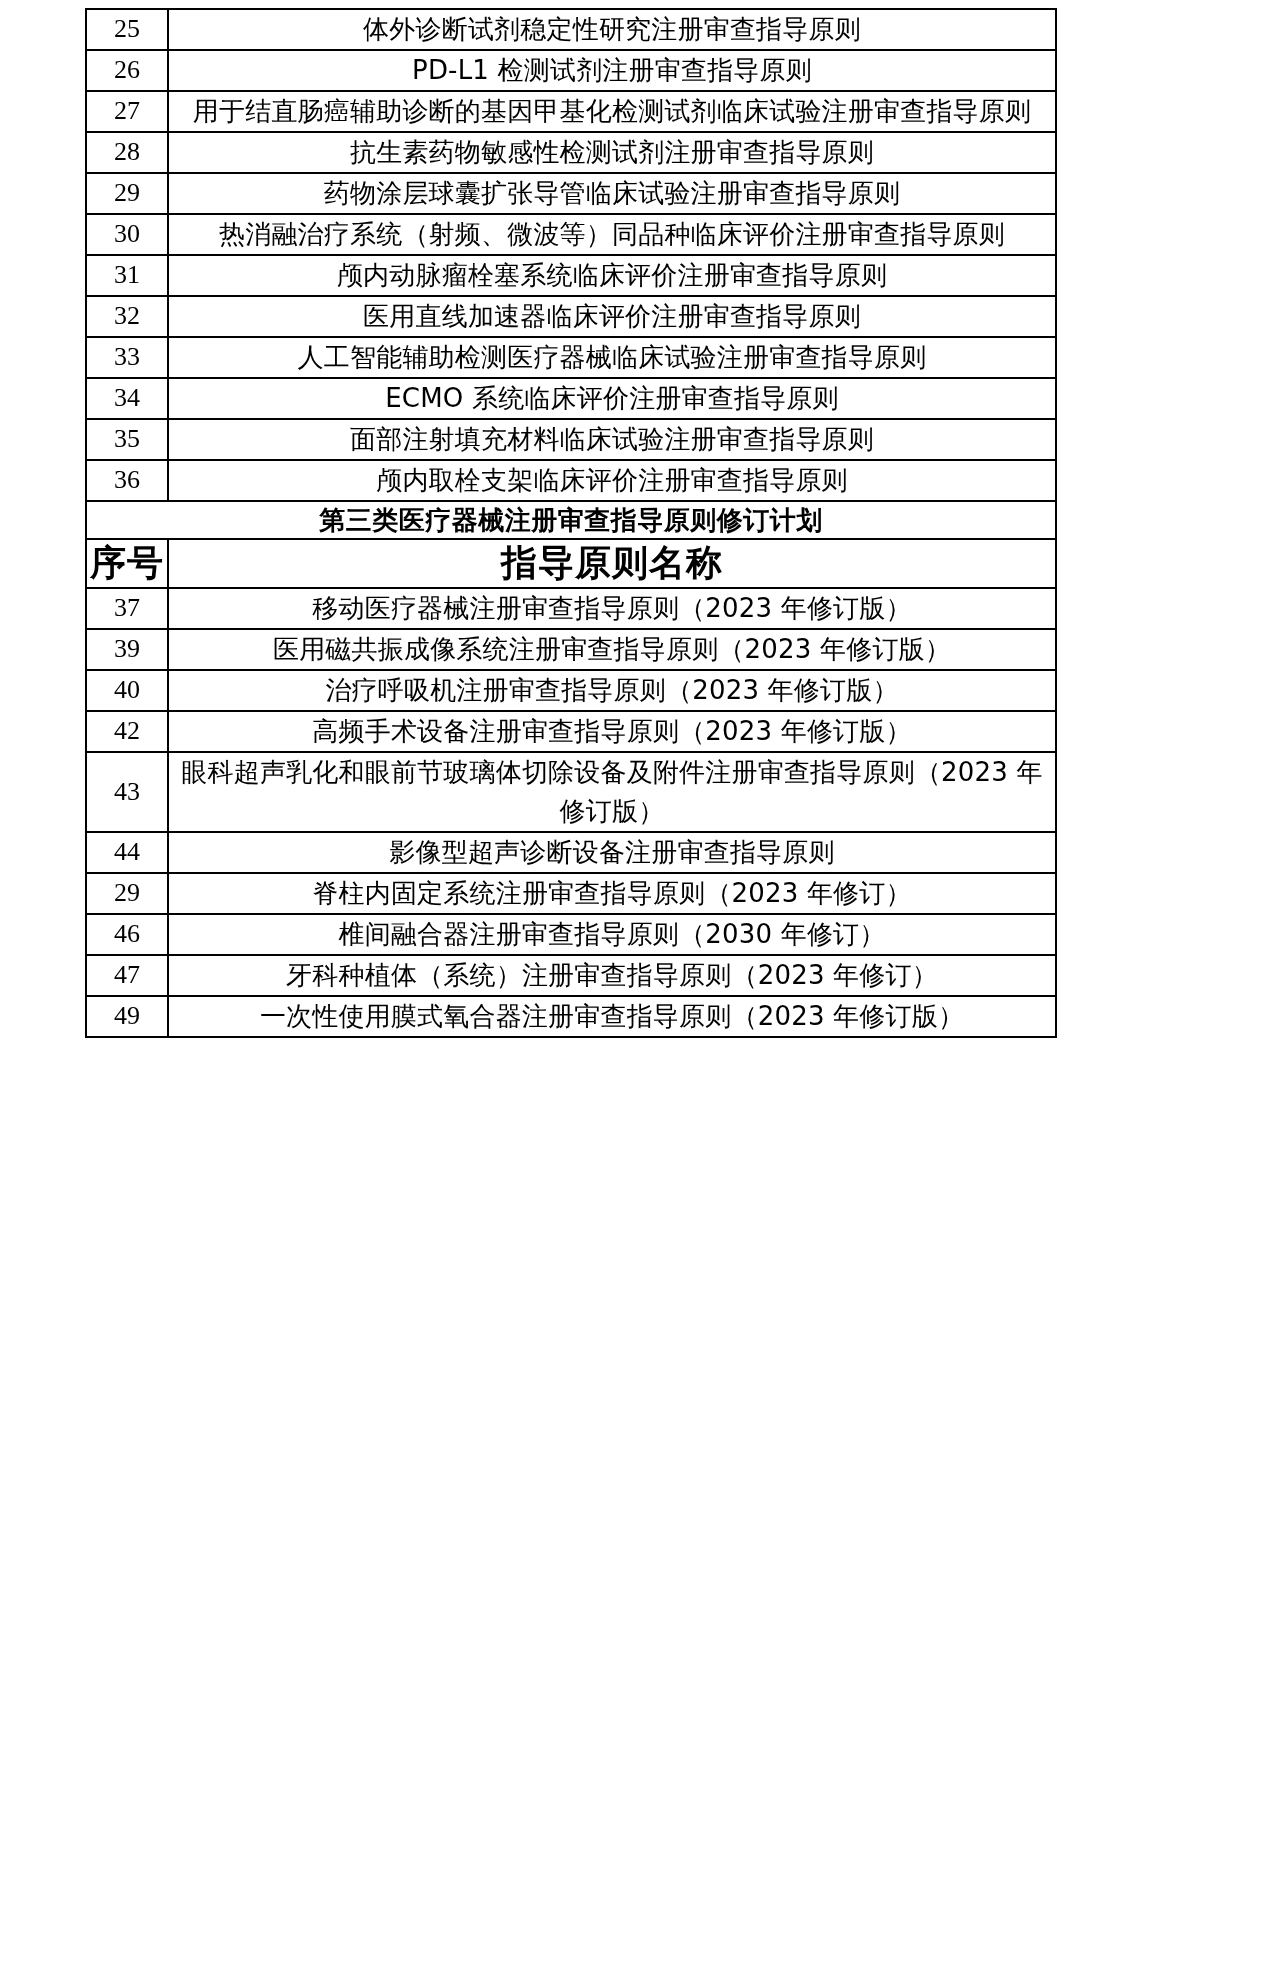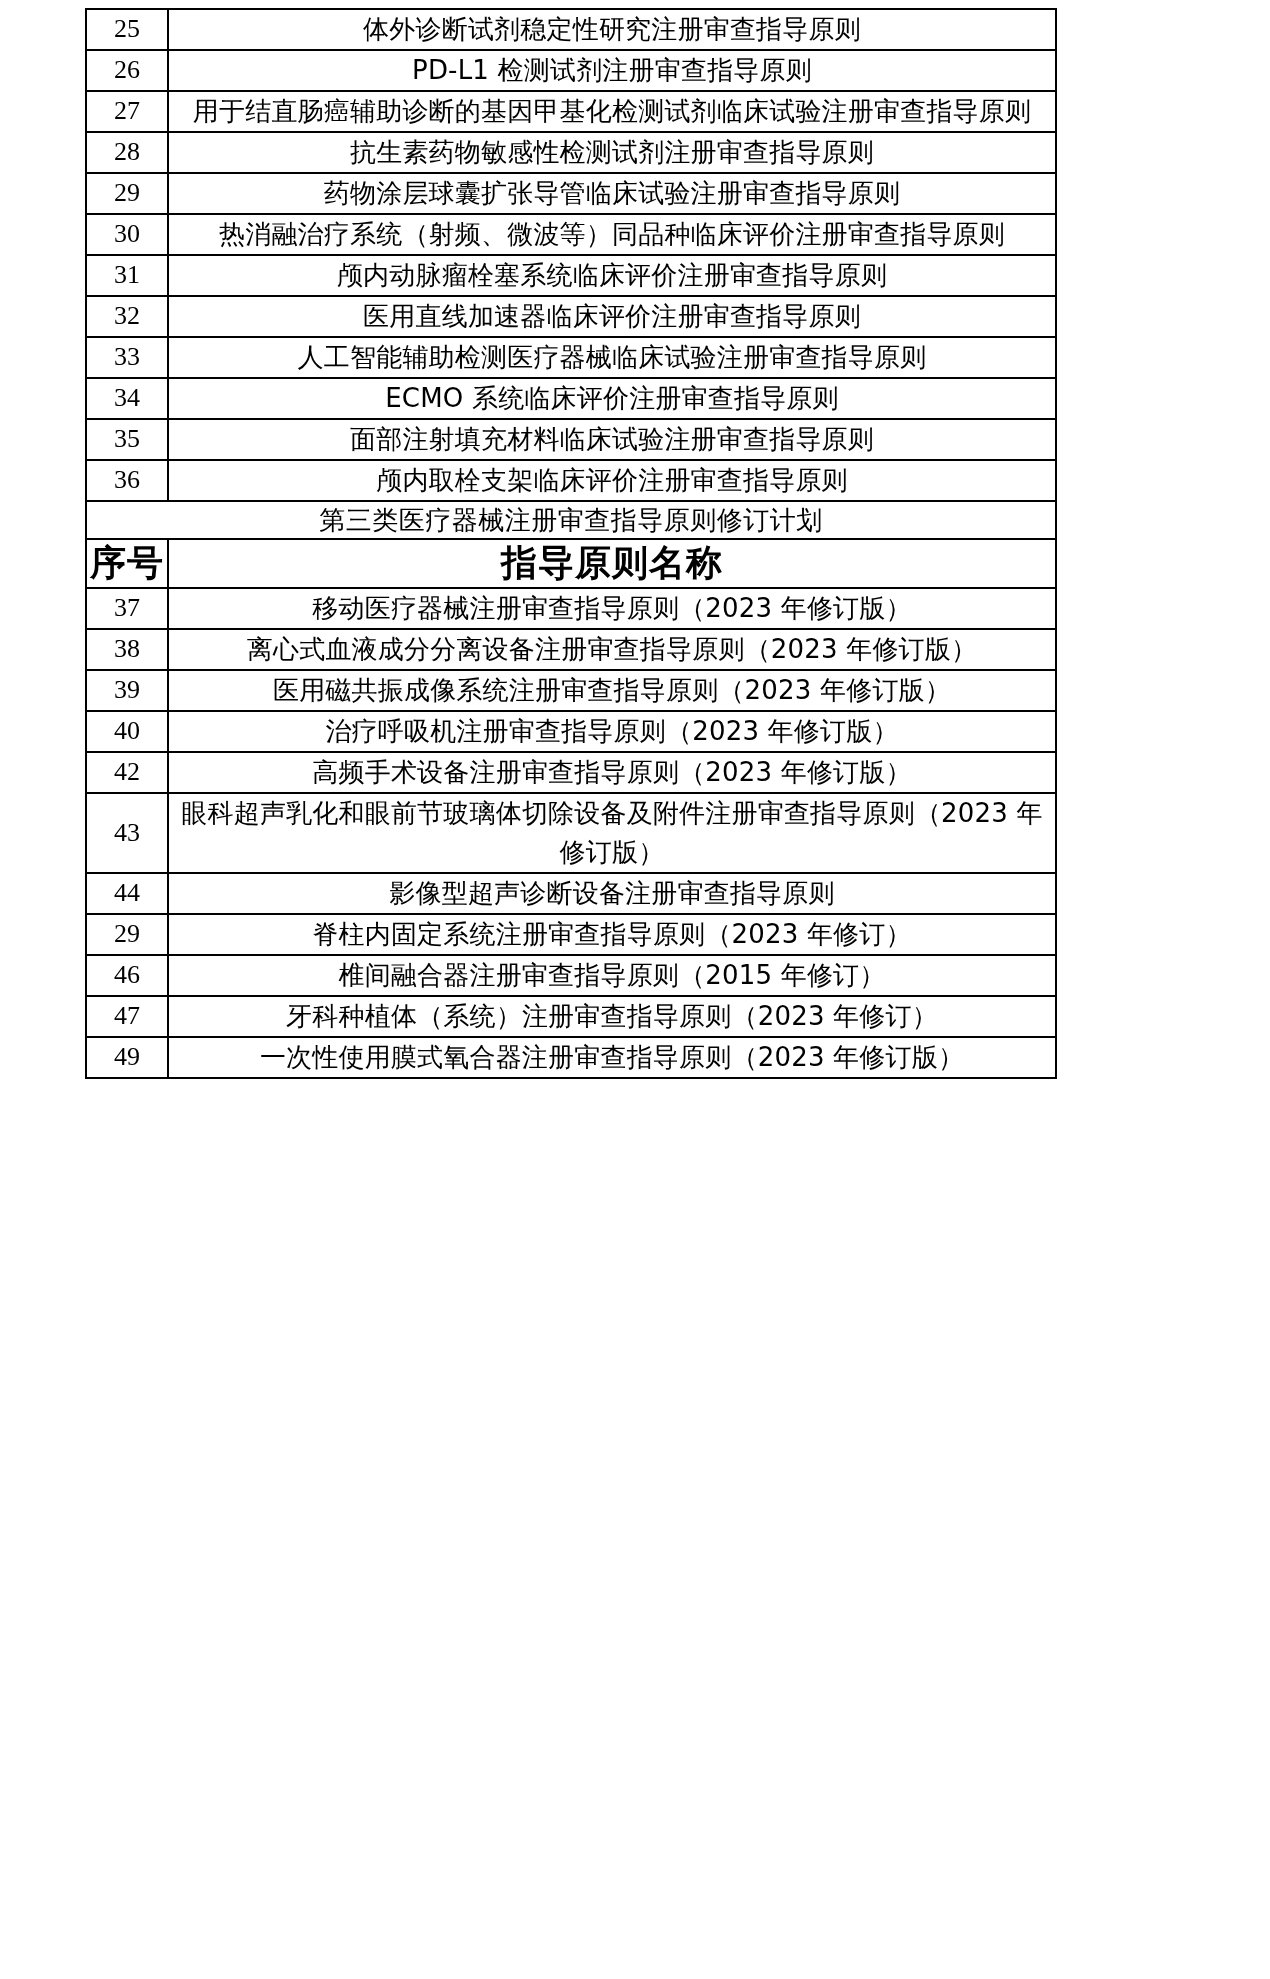--- a/index.html
+++ b/index.html
@@ -42,21 +42,21 @@
     font-size: 26px;
     line-height: 1.5;
     padding: 11px 10px;
     font-family: "DejaVu Sans", "Liberation Sans", sans-serif;
     letter-spacing: 0.2px;
   }
   .section-title {
     font-size: 26px;
     line-height: 1.4;
     padding: 12px 6px;
-    font-weight: normal;
+    font-weight: bold;
     font-family: "DejaVu Sans", "Liberation Sans", sans-serif;
     letter-spacing: 0.5px;
   }
   .header-cell {
     font-size: 36px;
     line-height: 1.3;
     padding: 10px 4px;
     font-weight: bold;
     font-family: "DejaVu Sans", "Liberation Sans", sans-serif;
     letter-spacing: 1px;
@@ -133,24 +133,20 @@
       <tr>
         <td class="header-cell">序号</td>
         <td class="header-cell">指导原则名称</td>
       </tr>
 
       <tr>
         <td class="cell-num">37</td>
         <td class="cell-name">移动医疗器械注册审查指导原则（2023 年修订版）</td>
       </tr>
       <tr>
-        <td class="cell-num">38</td>
-        <td class="cell-name">离心式血液成分分离设备注册审查指导原则（2023 年修订版）</td>
-      </tr>
-      <tr>
         <td class="cell-num">39</td>
         <td class="cell-name">医用磁共振成像系统注册审查指导原则（2023 年修订版）</td>
       </tr>
       <tr>
         <td class="cell-num">40</td>
         <td class="cell-name">治疗呼吸机注册审查指导原则（2023 年修订版）</td>
       </tr>
       <tr>
         <td class="cell-num">42</td>
         <td class="cell-name">高频手术设备注册审查指导原则（2023 年修订版）</td>
@@ -162,21 +158,21 @@
       <tr>
         <td class="cell-num">44</td>
         <td class="cell-name">影像型超声诊断设备注册审查指导原则</td>
       </tr>
       <tr>
         <td class="cell-num">29</td>
         <td class="cell-name">脊柱内固定系统注册审查指导原则（2023 年修订）</td>
       </tr>
       <tr>
         <td class="cell-num">46</td>
-        <td class="cell-name">椎间融合器注册审查指导原则（2015 年修订）</td>
+        <td class="cell-name">椎间融合器注册审查指导原则（2030 年修订）</td>
       </tr>
       <tr>
         <td class="cell-num">47</td>
         <td class="cell-name">牙科种植体（系统）注册审查指导原则（2023 年修订）</td>
       </tr>
       <tr>
         <td class="cell-num">49</td>
         <td class="cell-name">一次性使用膜式氧合器注册审查指导原则（2023 年修订版）</td>
       </tr>
     </tbody>

